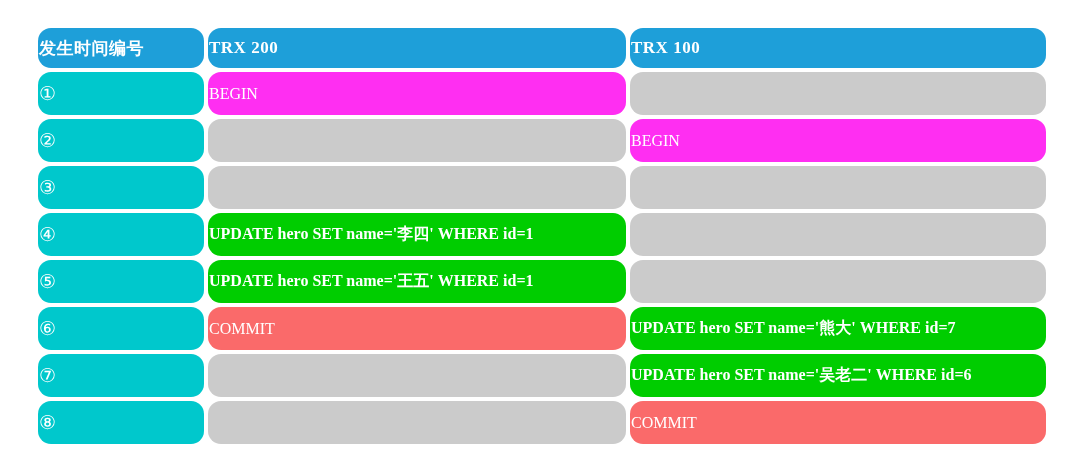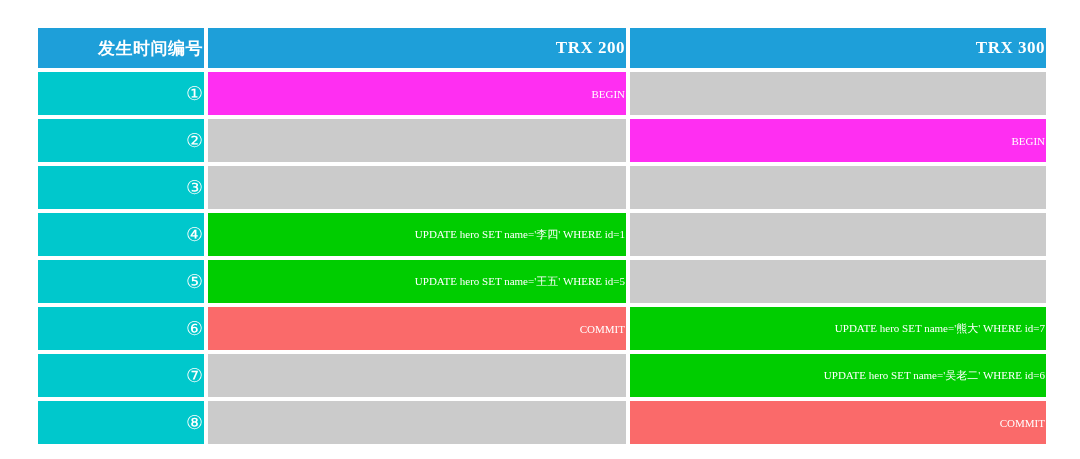--- a/index.html
+++ b/index.html
@@ -23,62 +23,63 @@
     top: 24px;
     border-collapse: separate;
     border-spacing: 4px;
     table-layout: fixed;
     width: 1012px;
   }
   col.c-time  { width: 166px; }
   col.c-trx1  { width: 418px; }
   col.c-trx2  { width: 416px; }
   th, td {
-    text-align: right;
+    text-align: left;
     vertical-align: middle;
     color: var(--text, #ffffff);
     overflow: hidden;
     white-space: nowrap;
+    border-radius: 13px;
   }
   th.hdr {
     height: 38px;
     background: var(--header-bg, #1E9FD9);
     font-size: 17px;
     font-weight: bold;
     letter-spacing: 0.5px;
   }
   td.time {
     height: 41px;
     background: var(--time-bg, #00C8CC);
     font-size: 19px;
   }
   td.cell {
     height: 41px;
-    font-size: 11px;
+    font-size: 16px;
   }
   td.cell[data-type="empty"]  { background: var(--empty-bg, #CBCBCB); }
   td.cell[data-type="begin"]  { background: var(--begin-bg, #FF2EF2); }
-  td.cell[data-type="update"] { background: var(--update-bg, #00CD00); }
+  td.cell[data-type="update"] { background: var(--update-bg, #00CD00); font-weight: bold; }
   td.cell[data-type="commit"] { background: var(--commit-bg, #FA6A6A); }
 </style>
 </head>
 <body>
 
 <div class="stage">
   <table class="trx-table">
     <colgroup>
       <col class="c-time">
         <col class="c-trx1">
         <col class="c-trx2">
     </colgroup>
     <thead>
       <tr>
         <th class="hdr">发生时间编号</th>
         <th class="hdr">TRX 200</th>
-        <th class="hdr">TRX 300</th>
+        <th class="hdr">TRX 100</th>
       </tr>
     </thead>
     <tbody>
       <tr>
         <td class="time">①</td>
         <td class="cell" data-type="begin">BEGIN</td>
         <td class="cell" data-type="empty"></td>
       </tr>
       <tr>
         <td class="time">②</td>
@@ -90,21 +91,21 @@
         <td class="cell" data-type="empty"></td>
         <td class="cell" data-type="empty"></td>
       </tr>
       <tr>
         <td class="time">④</td>
         <td class="cell" data-type="update">UPDATE hero SET name='李四' WHERE id=1</td>
         <td class="cell" data-type="empty"></td>
       </tr>
       <tr>
         <td class="time">⑤</td>
-        <td class="cell" data-type="update">UPDATE hero SET name='王五' WHERE id=5</td>
+        <td class="cell" data-type="update">UPDATE hero SET name='王五' WHERE id=1</td>
         <td class="cell" data-type="empty"></td>
       </tr>
       <tr>
         <td class="time">⑥</td>
         <td class="cell" data-type="commit">COMMIT</td>
         <td class="cell" data-type="update">UPDATE hero SET name='熊大' WHERE id=7</td>
       </tr>
       <tr>
         <td class="time">⑦</td>
         <td class="cell" data-type="empty"></td>

